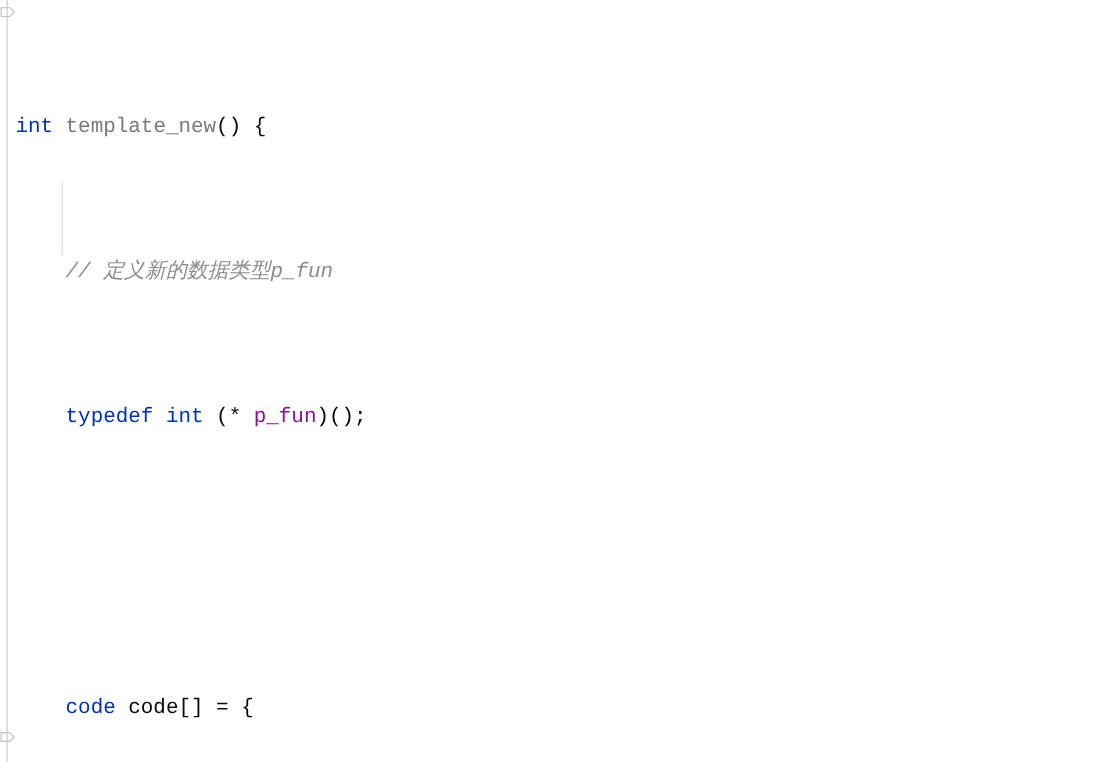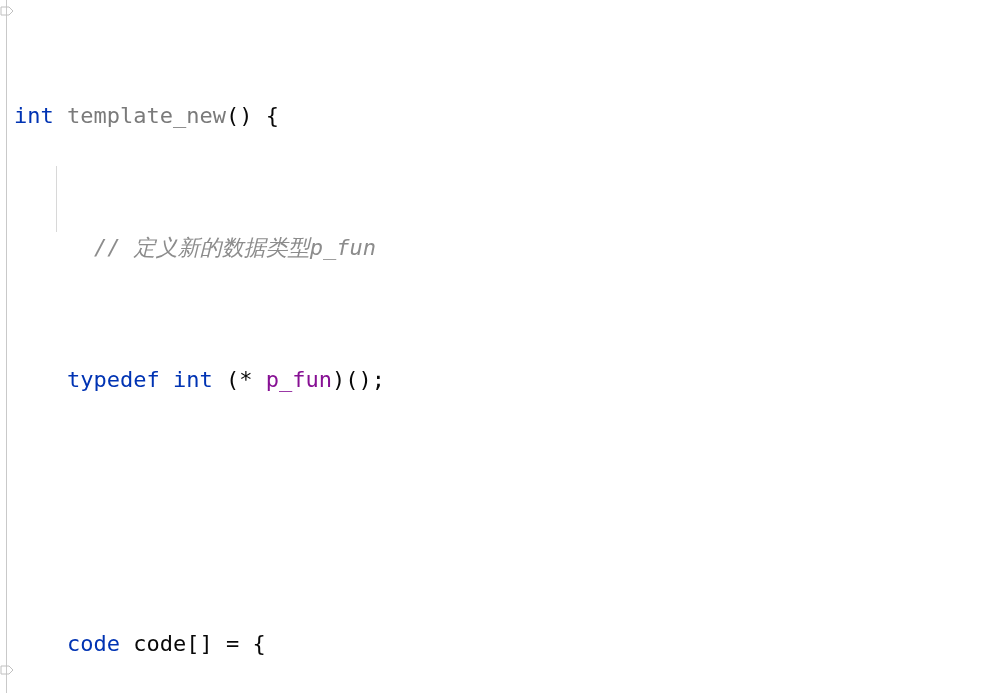--- a/index.html
+++ b/index.html
@@ -44,25 +44,26 @@
   .fold-top { top: 4px; }
   .fold-bottom { top: 663px; }
 
   
   .code {
     position: absolute;
     left: 0;
     top: 0;
     width: 980px;
     height: 693px;
-    font-size: 22px;
+    font-size: 19px;
     line-height: 33px;
     letter-spacing: 0px;
     white-space: pre;
     color: #080808;
+    font-family: Liberation Mono, monospace;
   }
 
   .line {
     position: relative;
     height: 33px;
     padding-left: 14px;
     box-sizing: border-box;
     white-space: pre;
   }
 
@@ -72,21 +73,21 @@
     left: 56px;
     width: 1px;
     background: #d8d8d8;
   }
 
   
   .kw      { color: #0033b3; }          
   .fn      { color: #7a7a7a; }          
   .plain   { color: #080808; }          
   .type    { color: #871094; }          
-  .cmt     { color: #8c8c8c; font-style: italic; margin-left: 27px; }
+  .cmt     { color: #8c8c8c; font-style: italic; }
 </style>
 </head>
 <body>
 
 <div id="editor">
 
   <div class="gutter-rule"></div>
 
   <div class="fold-marker fold-top">
     <svg width="14" height="14" viewBox="0 0 14 14">

